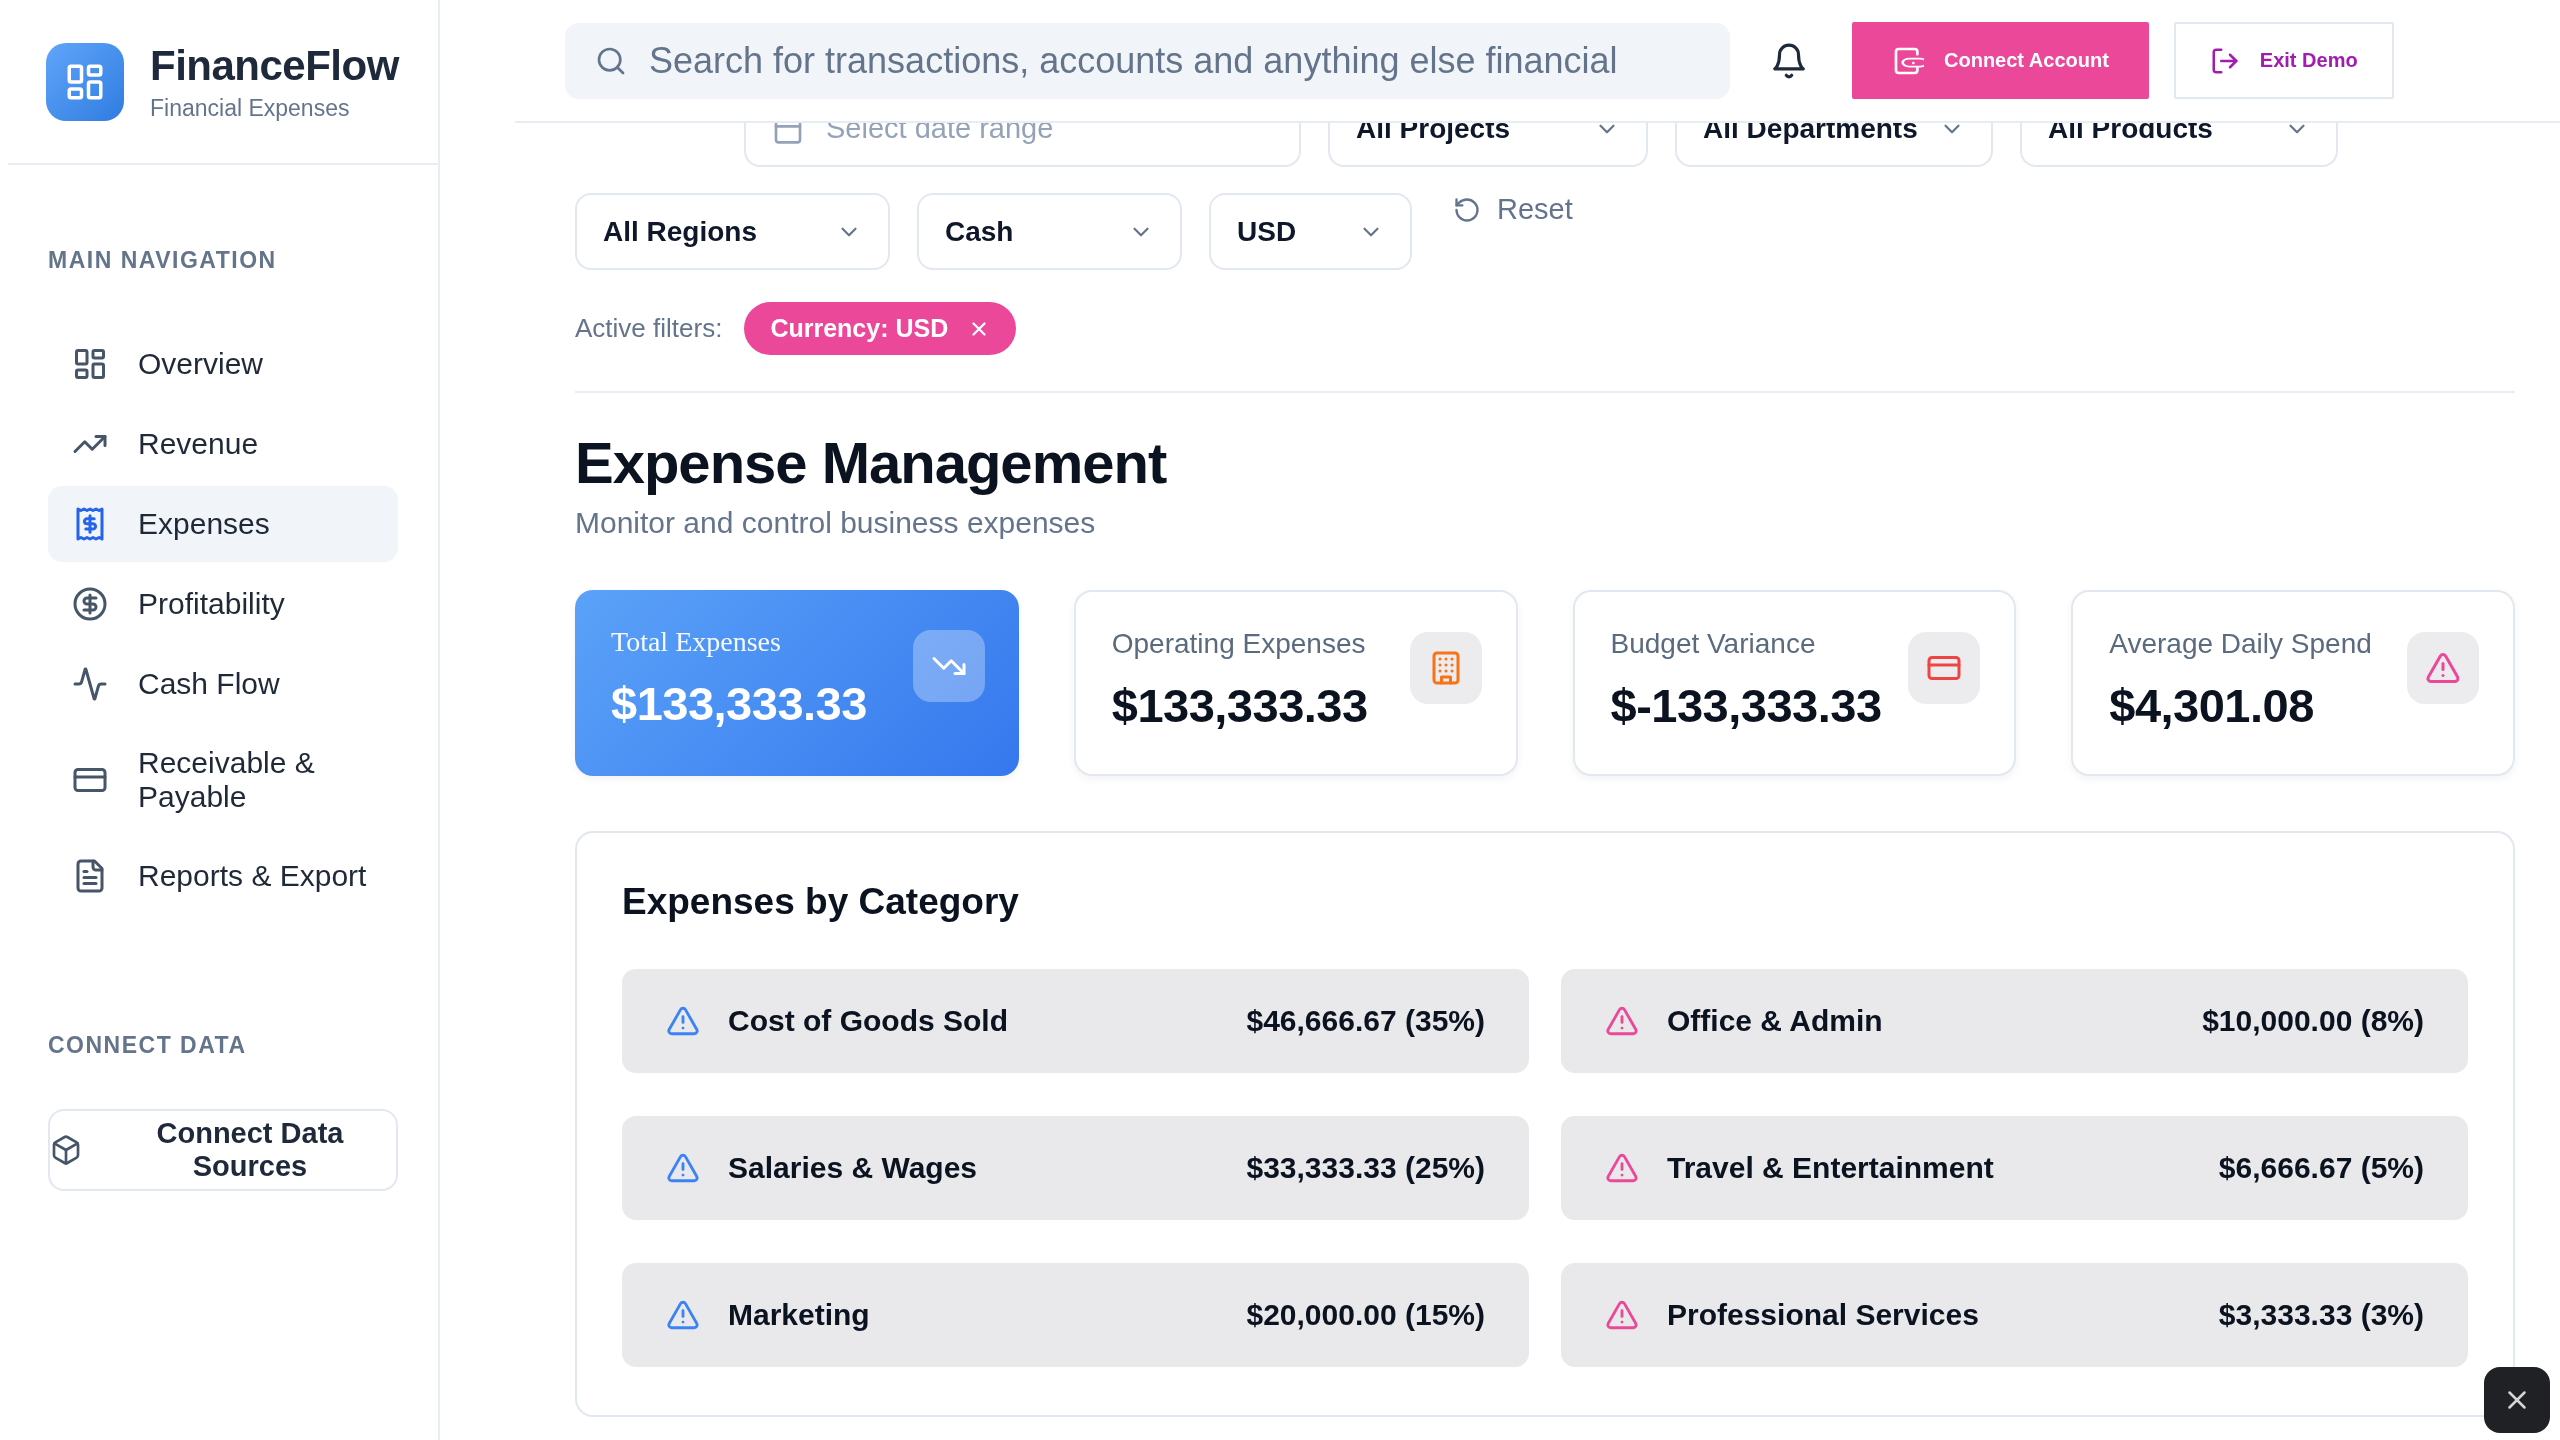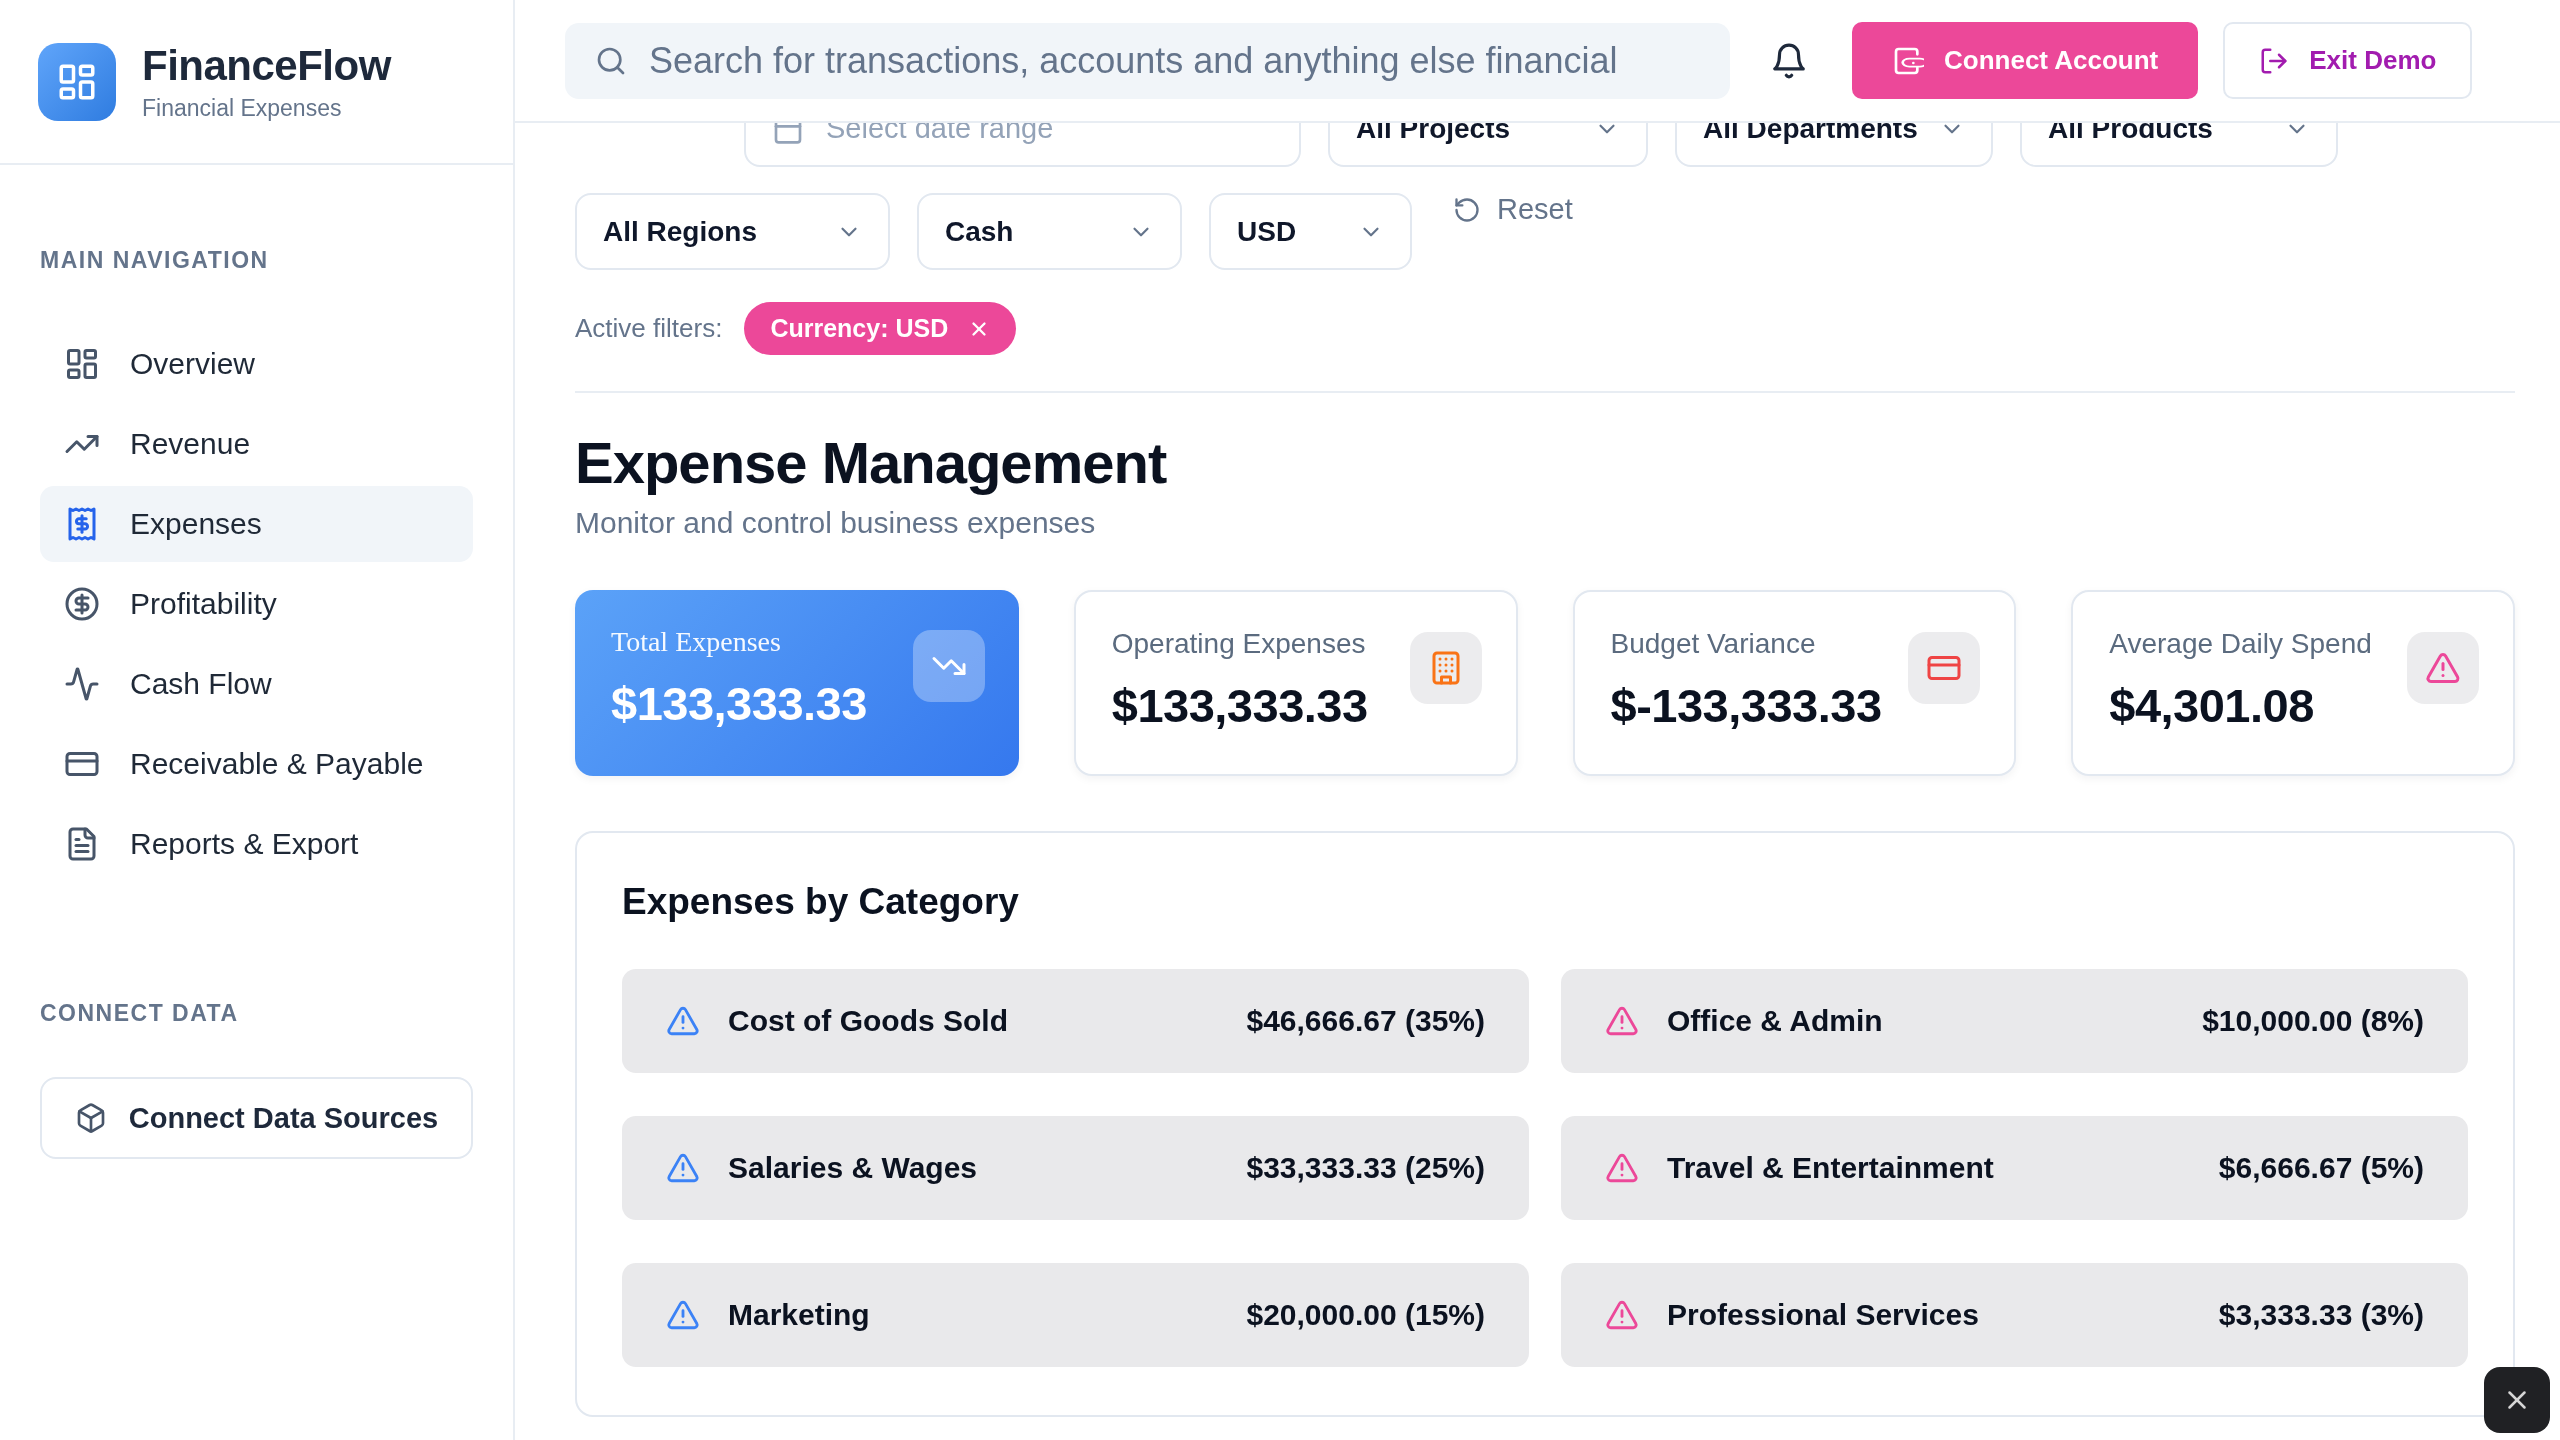--- a/index.html
+++ b/index.html
@@ -6,21 +6,21 @@
   html, body { width: 2560px; height: 1440px; overflow: hidden; }
   body {
     font-family: "Liberation Sans", sans-serif;
     background: #ffffff;
     color: #0f172a;
   }
   svg { display: block; }
 
   
   .sidebar {
-    position: fixed; left: 0; top: 0; bottom: 0; width: 515px;
+    position: fixed; left: 8px; top: 0; bottom: 0; width: 432px;
     background: #ffffff; border-right: 2px solid #e8edf3;
   }
   .logo-wrap {
     height: 165px; padding: 0 38px; display: flex; align-items: center; gap: 26px;
     border-bottom: 2px solid #e8edf3;
   }
   .logo-badge {
     width: 78px; height: 78px; border-radius: 20px; flex: none;
     background: linear-gradient(135deg, #60a5fa 0%, #2f7ce0 100%);
     display: flex; align-items: center; justify-content: center;
@@ -65,23 +65,23 @@
   .searchbox input {
     flex: 1; border: none; background: transparent; outline: none;
     font-family: inherit; font-size: 36px; color: #1e293b;
   }
   .searchbox input::placeholder { color: #64748b; opacity: 1; }
   .bell-btn {
     background: none; border: none; cursor: pointer; color: #1e293b;
     margin-left: 16px; padding: 10px; flex: none;
   }
   .cta-btn {
-    height: 77px; border-radius: 10px; border: none; cursor: pointer;
+    height: 77px; border-radius: 2px; border: none; cursor: pointer;
     display: flex; align-items: center; gap: 20px; flex: none;
-    font-family: inherit; font-size: 26px; font-weight: 700;
+    font-family: inherit; font-size: 20px; font-weight: 700;
   }
   .cta-pink { background: #ec4899; color: #fff; padding: 0 40px; margin-left: 34px; }
   .cta-ghost { background: #fff; color: #a21caf; padding: 0 34px; margin-left: 25px; border: 2px solid #e2e8f0; align-items: center; }
 
   
   .main { margin-left: 515px; padding: 90px 45px 0 60px; }
 
   .filter-row { display: flex; align-items: flex-start; gap: 27px; }
   .filters-label { display: flex; align-items: center; gap: 16px; font-size: 30px; font-weight: 700; color: #0f172a; margin-right: 6px; }
   .filters-label .ficon { color: #334155; }

